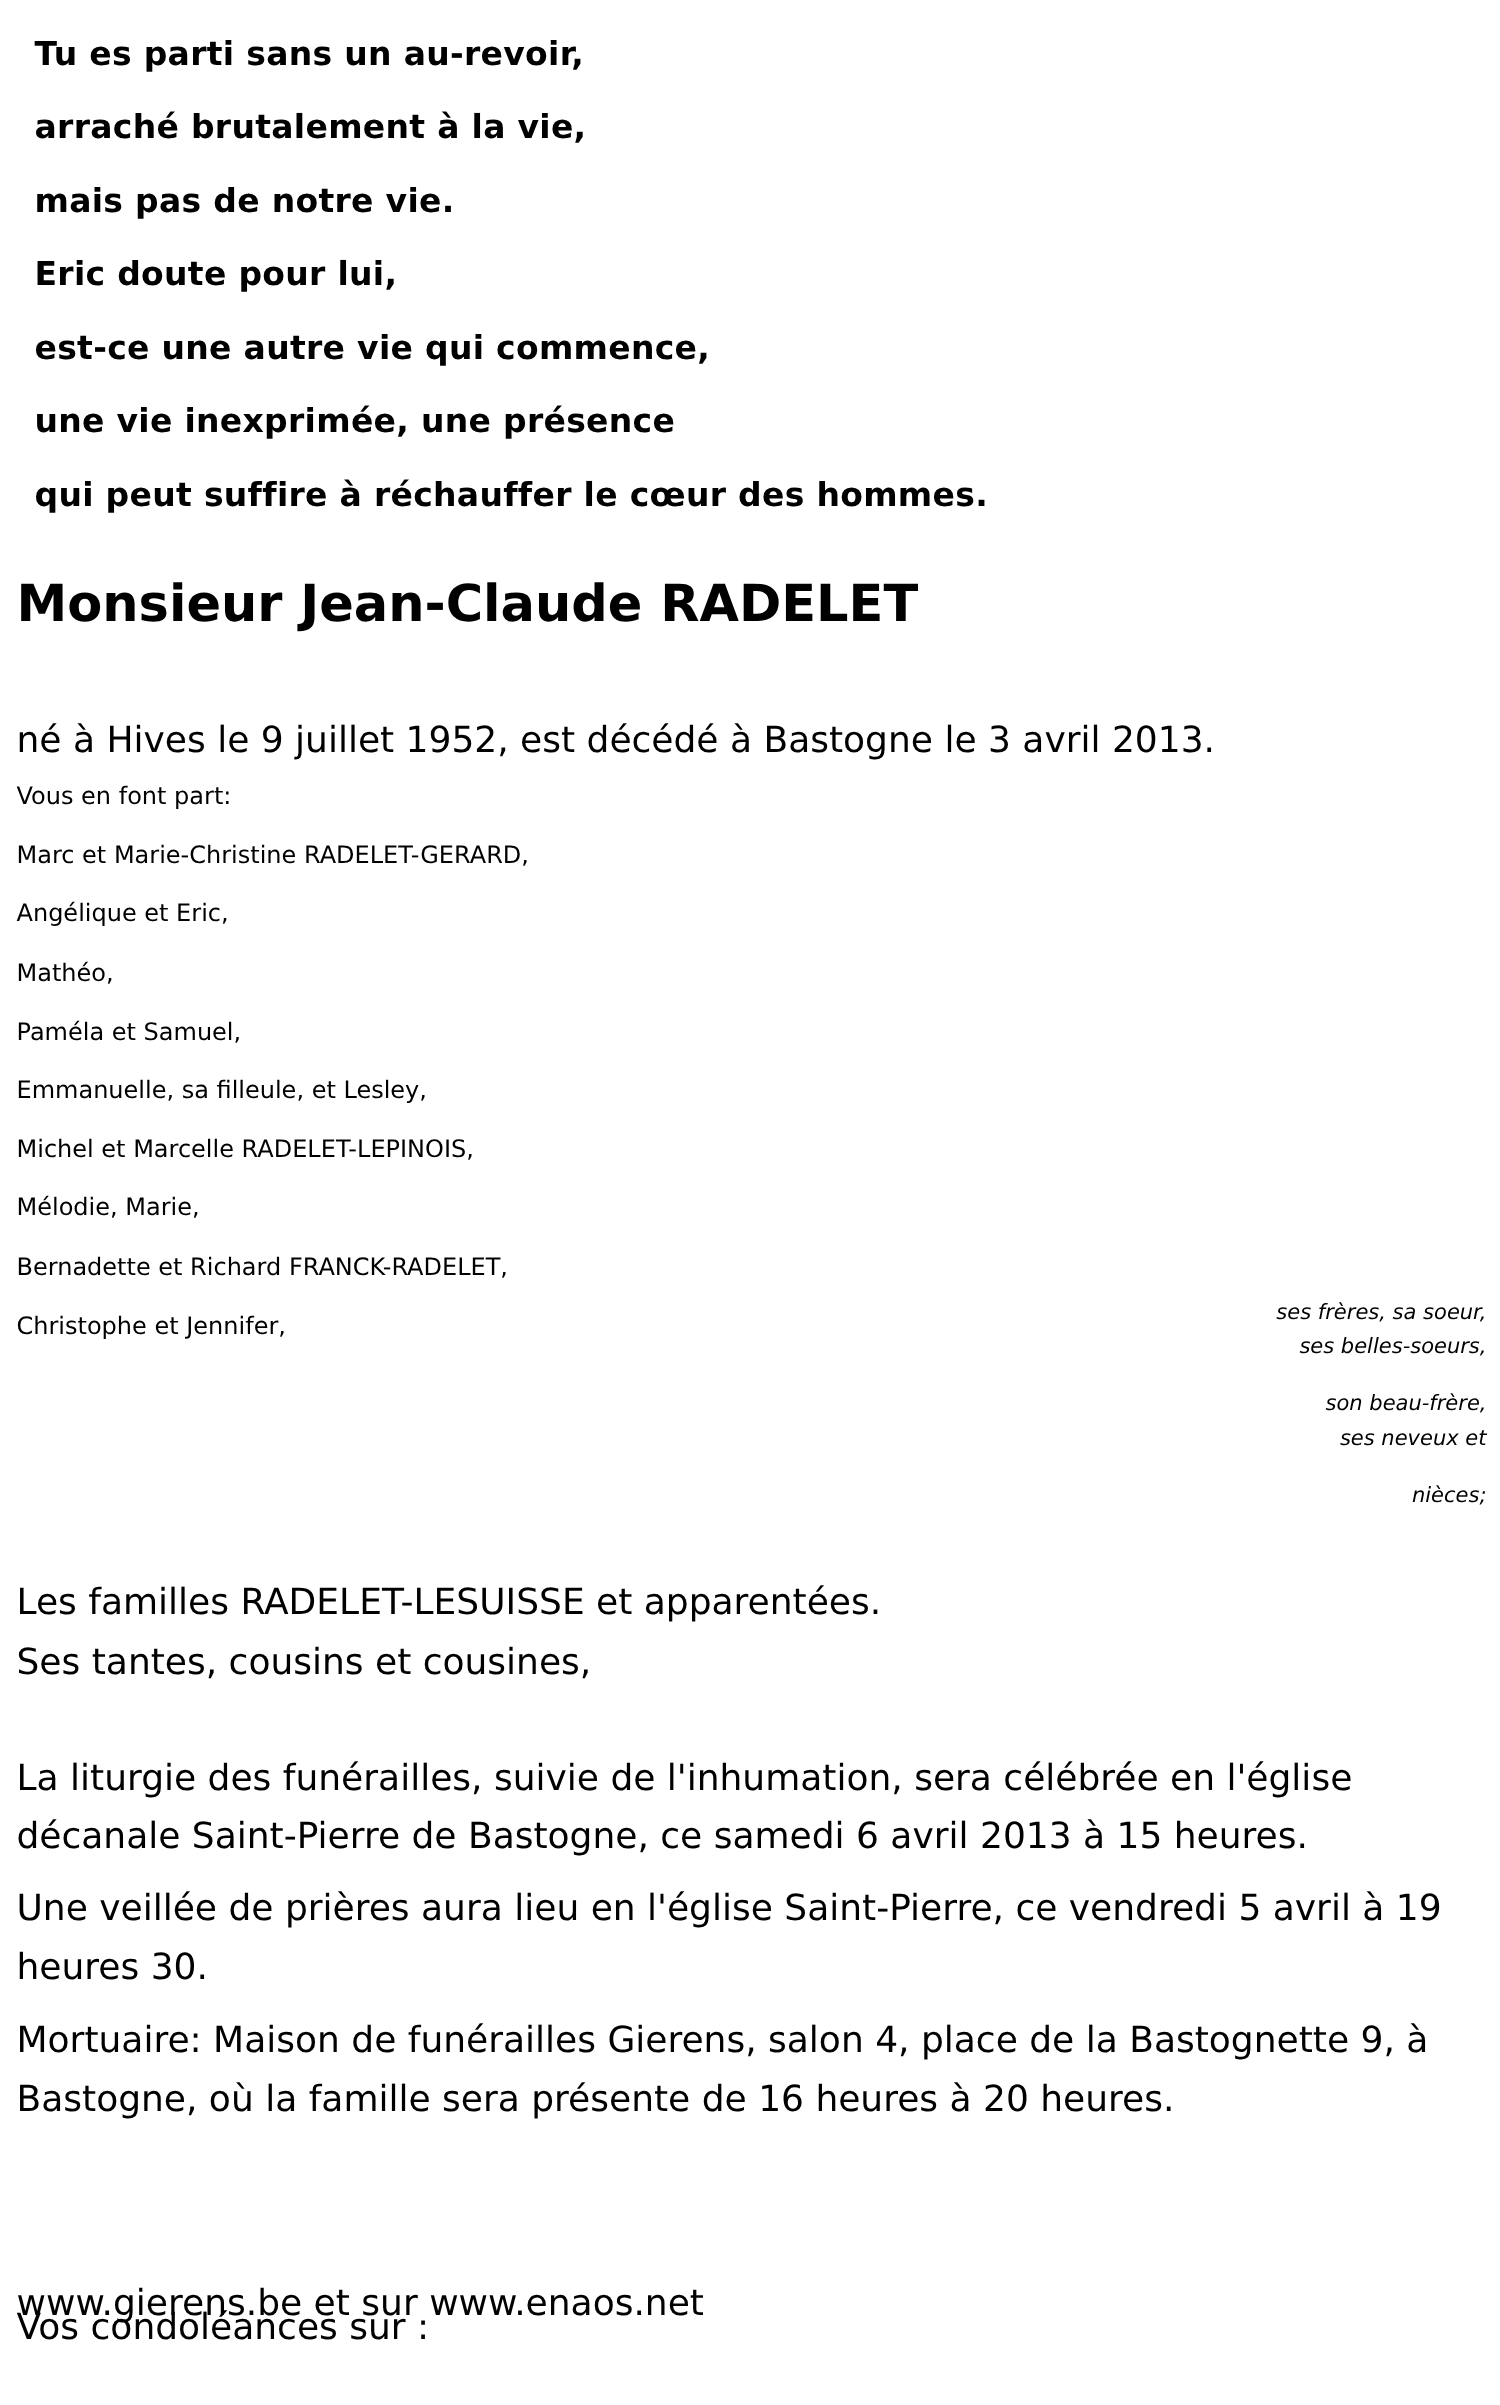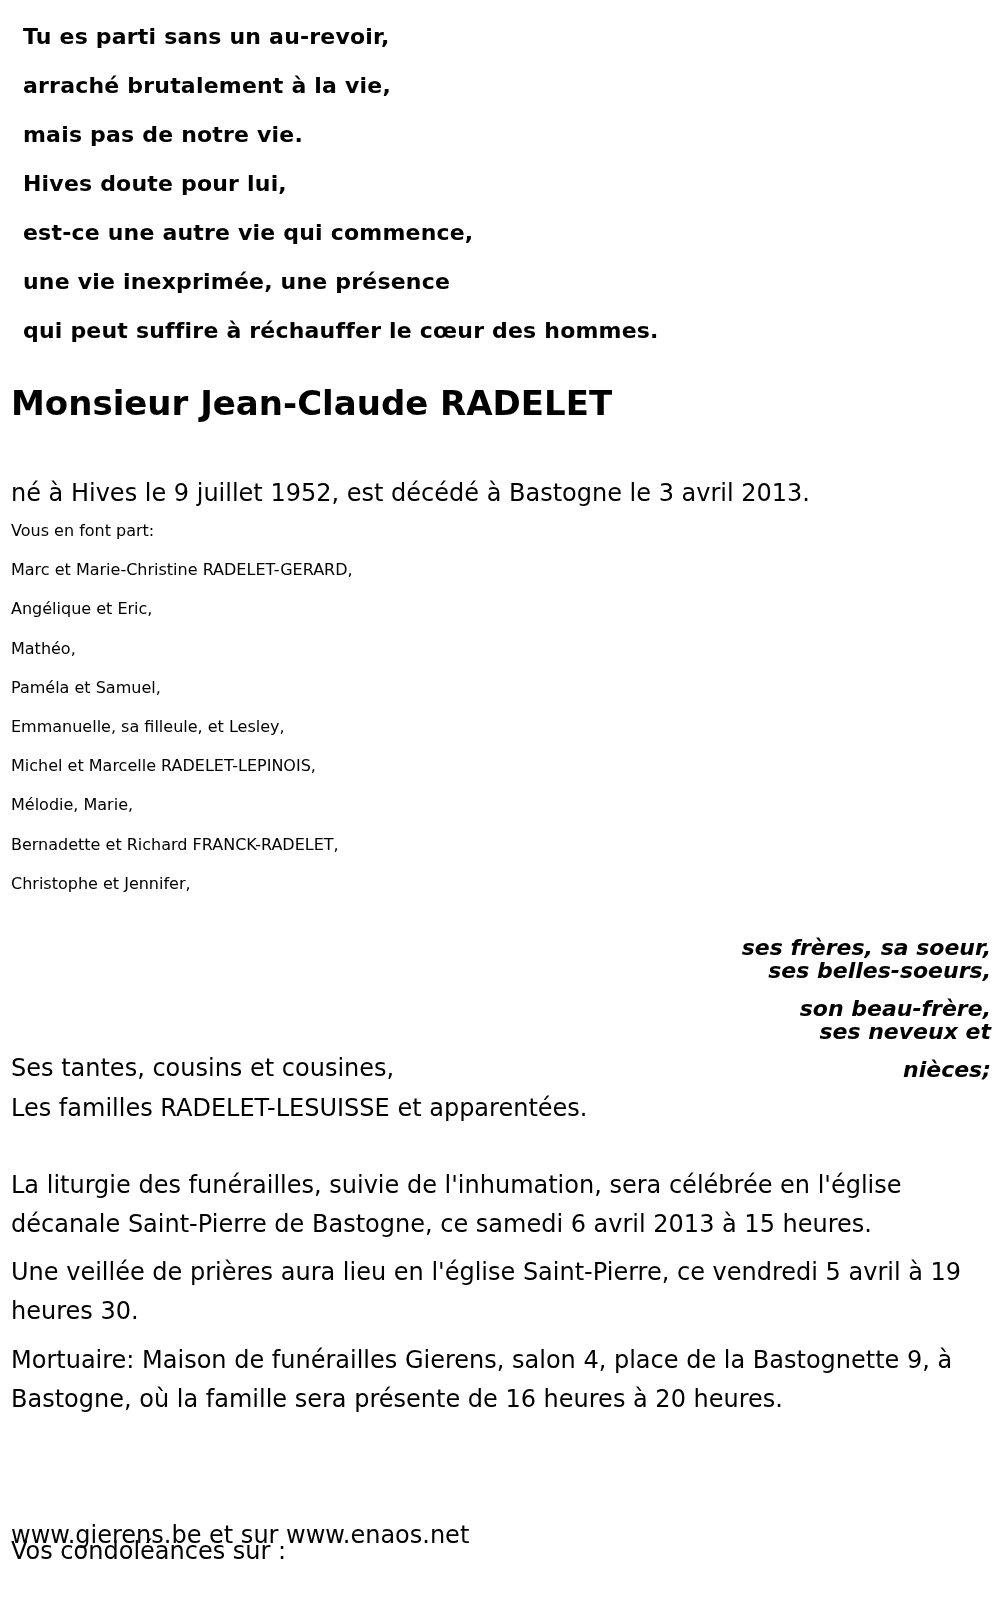--- a/index.html
+++ b/index.html
@@ -66,26 +66,25 @@
     }
     .family li {
       font-size: 16px;
       height: 39.2px;
       line-height: 30px;
       white-space: nowrap;
     }
     .relations {
       position: absolute;
       right: 0;
-      top: 936px;
+      top: 864px;
       width: 400px;
       text-align: right;
       font-style: italic;
-      font-size: 22px;
-      font-weight: bold;
+      font-size: 14px;
     }
     .relations .rel-group {
       line-height: 23px;
       margin-bottom: 15px;
     }
     .relations .rel-group div {
       height: 23px;
       white-space: nowrap;
     }
     .relations .rel-single {
@@ -123,21 +122,21 @@
   </style>
 </head>
 <body>
 
 <div class="page">
 
   <ul class="poem">
     <li>Tu es parti sans un au-revoir,</li>
     <li>arraché brutalement à la vie,</li>
     <li>mais pas de notre vie.</li>
-    <li>Hives doute pour lui,</li>
+    <li>Eric doute pour lui,</li>
     <li>est-ce une autre vie qui commence,</li>
     <li>une vie inexprimée, une présence</li>
     <li>qui peut suffire à réchauffer le cœur des hommes.</li>
   </ul>
 
   <h1 class="name">Monsieur Jean-Claude RADELET</h1>
 
   <p class="birth">né à Hives le 9 juillet 1952, est décédé à Bastogne le 3 avril 2013.</p>
 
   <ul class="family">
@@ -159,22 +158,22 @@
       <div>ses belles-soeurs,</div>
     </div>
     <div class="rel-group">
       <div>son beau-frère,</div>
       <div>ses neveux et</div>
     </div>
     <div class="rel-single">nièces;</div>
   </div>
 
   <ul class="others">
+    <li>Les familles RADELET-LESUISSE et apparentées.</li>
     <li>Ses tantes, cousins et cousines,</li>
-    <li>Les familles RADELET-LESUISSE et apparentées.</li>
   </ul>
 
   <p class="para p-liturgy">La liturgie des funérailles, suivie de l'inhumation, sera célébrée en l'église décanale Saint-Pierre de Bastogne, ce samedi 6 avril 2013 à 15 heures.</p>
   <p class="para p-vigil">Une veillée de prières aura lieu en l'église Saint-Pierre, ce vendredi 5 avril à 19 heures 30.</p>
   <p class="para p-mortuary">Mortuaire: Maison de funérailles Gierens, salon 4, place de la Bastognette 9, à Bastogne, où la famille sera présente de 16 heures à 20 heures.</p>
 
   <p class="para p-condol">Vos condoléances sur :</p>
   <p class="para p-links"><span>www.gierens.be</span><span> et sur </span><span>www.enaos.net</span></p>
 
 </div>

